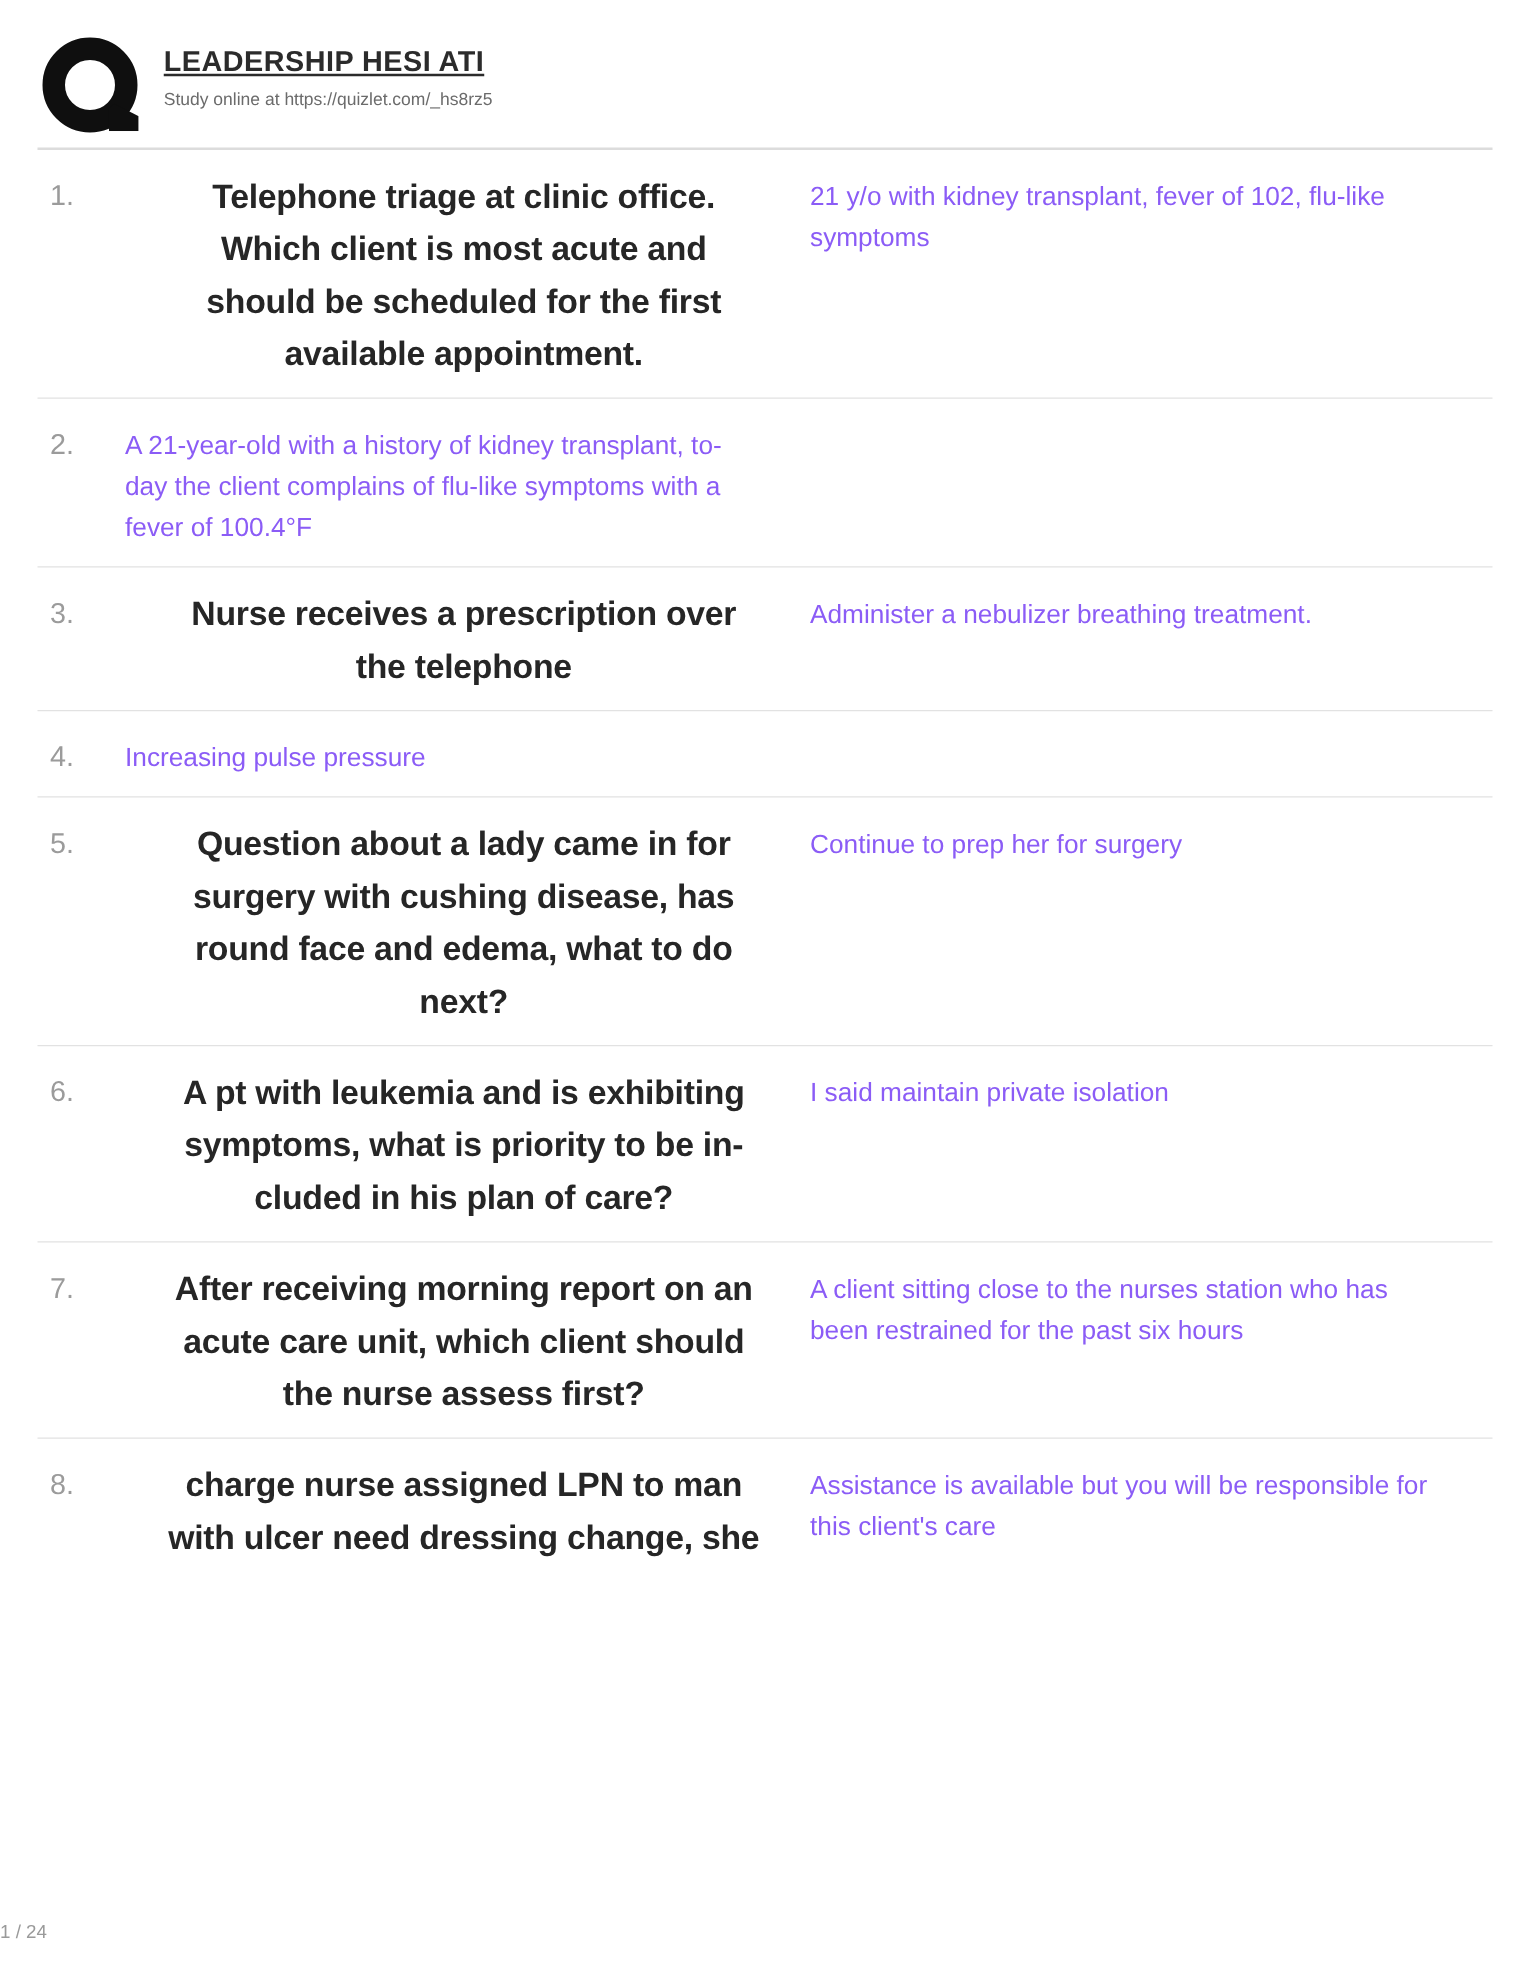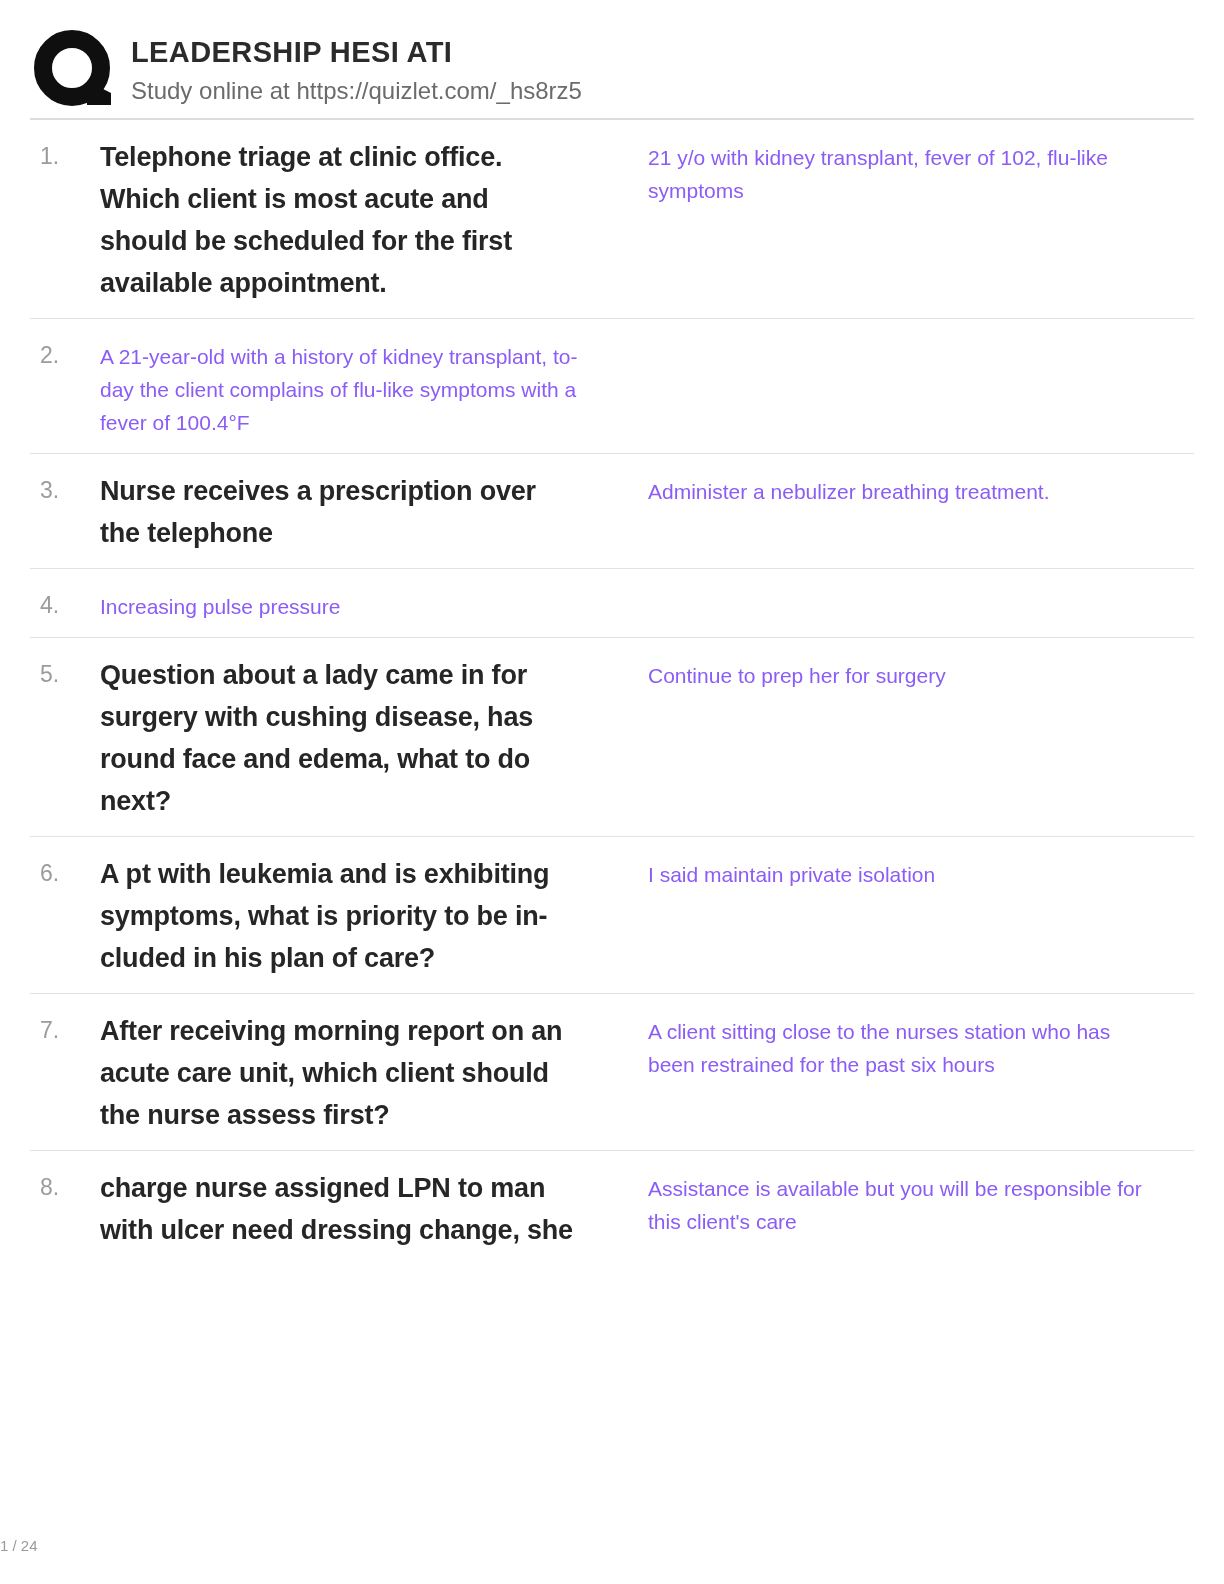--- a/index.html
+++ b/index.html
@@ -38,28 +38,29 @@
   }
   .logo-tail {
     position: absolute;
     right: -1px; bottom: 1px;
     width: 24px; height: 22px;
     background: #0f0f0f;
     clip-path: polygon(18% 0, 100% 45%, 100% 100%, 0 100%, 0 18%);
   }
   .header-text { padding-top: 6px; }
   .title {
-    font-size: 29px;
+    font-size: 23px;
     font-weight: 600;
     letter-spacing: 0.4px;
     color: #2b2b2b;
+    text-decoration: underline;
   }
   .subtitle {
     margin-top: 8px;
-    font-size: 24px;
+    font-size: 14px;
     font-weight: 300;
     color: #6b6b6b;
   }
 
   
   .row {
     display: grid;
     grid-template-columns: 70px 548px 1fr;
     margin: 0 30px;
     padding: 16px 0 14px;
@@ -73,20 +74,21 @@
     color: #9b9b9b;
   }
   .question {
     font-size: 27px;
     line-height: 42px;
     font-weight: 700;
     letter-spacing: -0.2px;
     color: #262626;
     white-space: pre-line;
     padding-right: 6px;
+    text-align: center;
   }
   .answer {
     font-size: 21px;
     line-height: 33px;
     font-weight: 300;
     color: #8b5cf6;
     white-space: pre-line;
     padding-top: 5px;
   }
 

